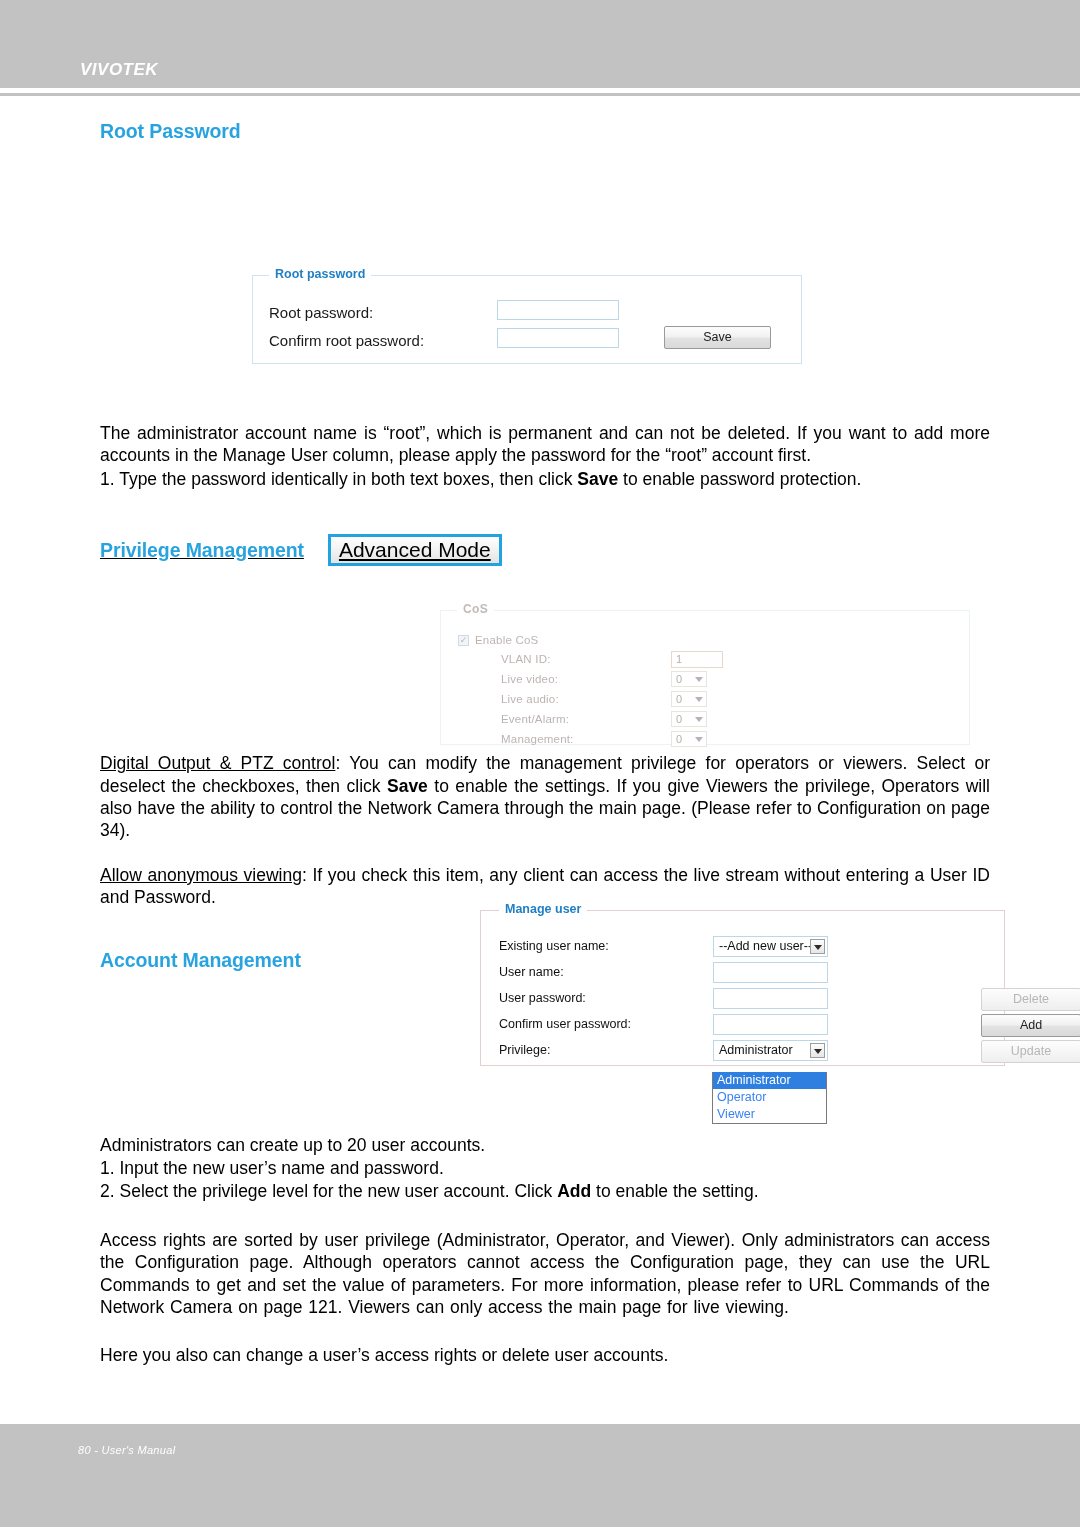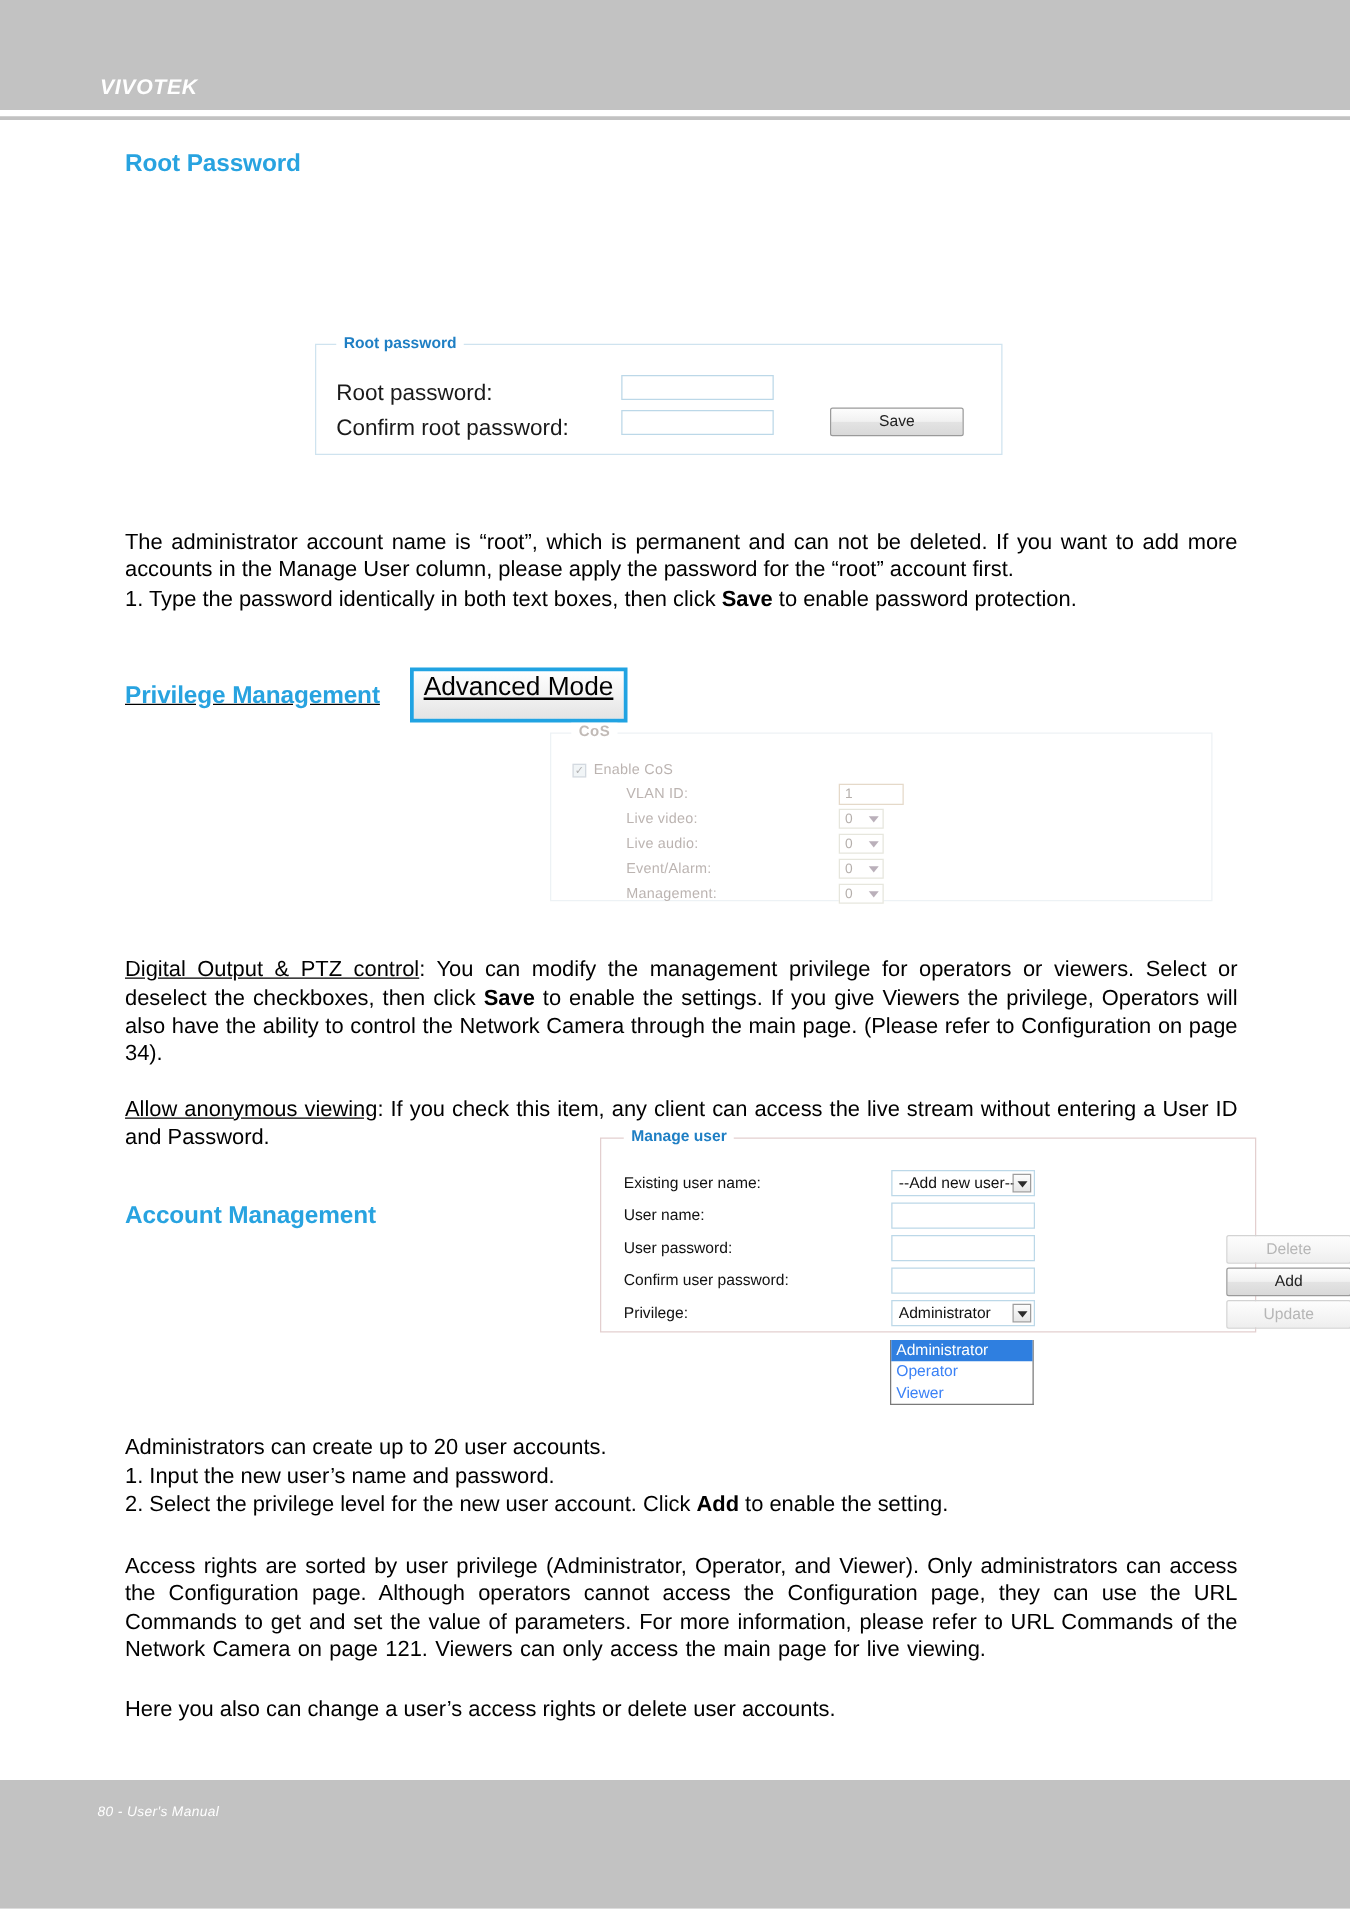--- a/index.html
+++ b/index.html
@@ -107,21 +107,21 @@
     gap: 24px;
     text-decoration: underline;
   }
   .adv-badge {
     display: inline-block;
     border: 3px solid #21a3e2;
     background: linear-gradient(to bottom, #ffffff 0%, #f2f2f2 50%, #e4e4e4 100%);
     color: #000000;
     font-size: 21px;
     font-weight: normal;
-    padding: 1px 8px 14px 8px;
+    padding: 1px 8px 2px 8px;
     line-height: 1.1;
   }
 
   
   .panel {
     position: relative;
     border: 1px solid #cfe3ef;
     background: #ffffff;
     box-sizing: border-box;
   }
@@ -130,21 +130,21 @@
     top: -9px;
     left: 16px;
     background: #ffffff;
     padding: 0 6px;
     font-size: 12.5px;
     font-weight: bold;
     color: #1f7fc4;
     white-space: nowrap;
   }
   .fld-label {
-    font-size: 18px;
+    font-size: 15px;
     color: #1a1a1a;
     text-align: center;
   }
   .txtbox {
     border: 1px solid #bcd8e8;
     background: #ffffff;
     height: 20px;
     box-sizing: border-box;
   }
   .btn {
@@ -175,21 +175,21 @@
   #root-panel .r1-label { position: absolute; left: 16px; top: 28px; }
   #root-panel .r2-label { position: absolute; left: 16px; top: 56px; }
   #root-panel .r1-input { position: absolute; left: 244px; top: 24px; width: 122px; }
   #root-panel .r2-input { position: absolute; left: 244px; top: 52px; width: 122px; }
   #root-panel .save-btn { position: absolute; left: 411px; top: 50px; width: 107px; }
 
   
   #cos-wrap {
     position: absolute;
     left: 340px;
-    top: 466px;
+    top: 490px;
     width: 596px;
     height: 140px;
     opacity: 0.42;
     filter: saturate(0.55);
   }
   #cos-panel {
     position: absolute;
     left: 0; top: 0;
     width: 530px;
     height: 135px;

